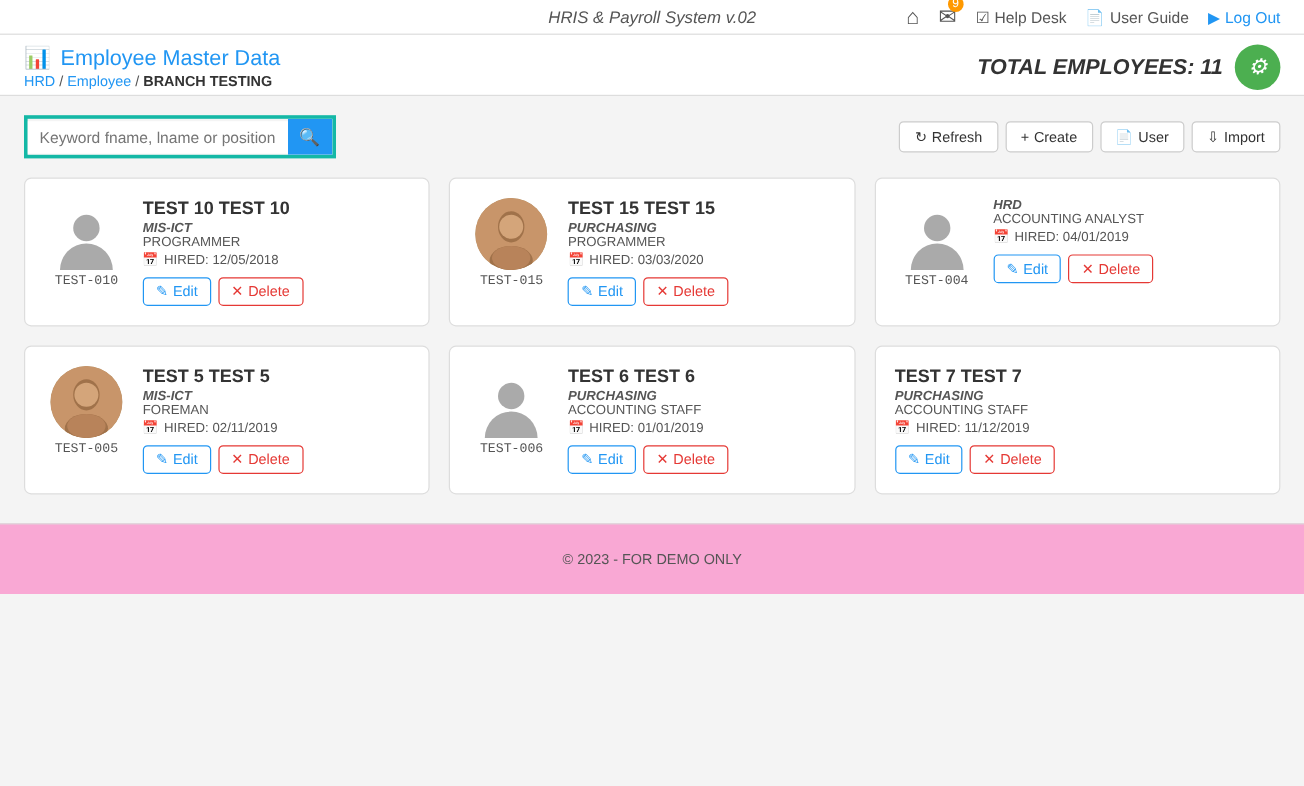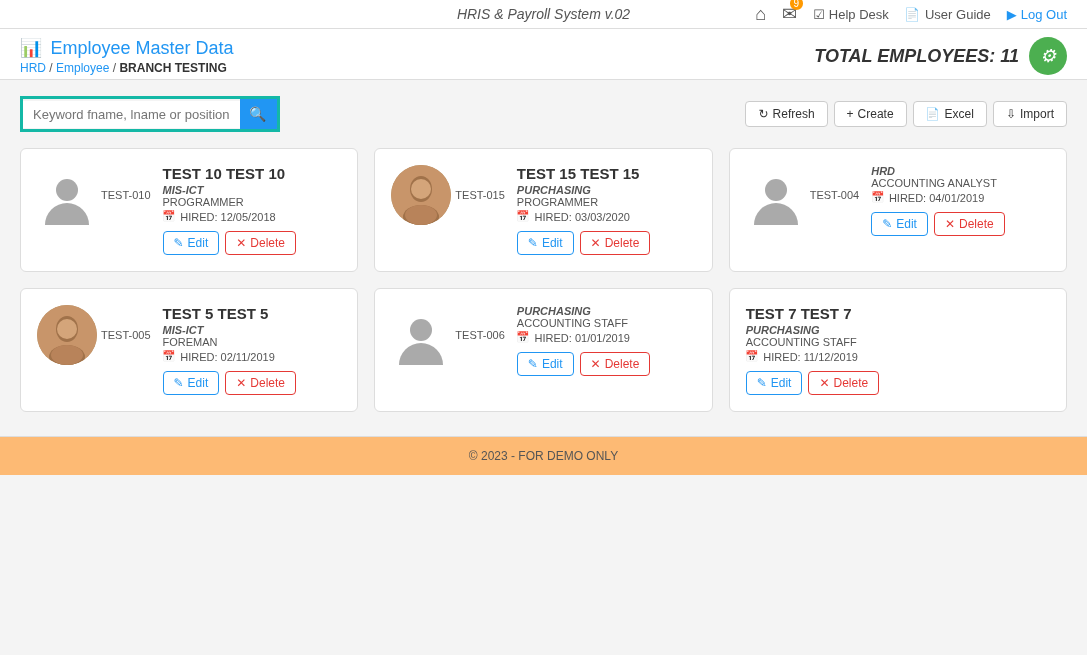--- a/index.html
+++ b/index.html
@@ -168,24 +168,25 @@
       border: 1px solid #ddd;
       border-radius: 6px;
       padding: 16px;
       display: flex;
       flex-direction: row;
       align-items: flex-start;
       gap: 12px;
     }
     .card-avatar {
       display: flex;
-      flex-direction: row;
+      flex-direction: column;
       align-items: center;
       gap: 4px;
       min-width: 70px;
+      font-family: Liberation Mono, monospace;
     }
     .emp-id {
       font-size: 11px;
       color: #555;
       text-align: center;
     }
     .card-info {
       flex: 1;
     }
     .emp-name {
@@ -239,25 +240,25 @@
       cursor: pointer;
       font-size: 12px;
       display: flex;
       align-items: center;
       gap: 4px;
     }
 
     
     .footer {
       text-align: center;
-      padding: 12px;
+      padding: 22px;
       font-size: 12px;
       color: #555;
       border-top: 1px solid #ddd;
-      background: #fdba74;
+      background: #f9a8d4;
       margin-top: 8px;
     }
   </style>
 </head>
 <body>
 
 <div class="topnav">
   <div class="topnav-title">HRIS &amp; Payroll System v.02</div>
   <div class="topnav-right">
     <div class="topnav-icon">⌂</div>
@@ -311,21 +312,21 @@
       <button class="btn">
         <span>↻</span>
         <span>Refresh</span>
       </button>
       <button class="btn">
         <span>+</span>
         <span>Create</span>
       </button>
       <button class="btn">
         <span>📄</span>
-        <span>Excel</span>
+        <span>User</span>
       </button>
       <button class="btn">
         <span>⇩</span>
         <span>Import</span>
       </button>
     </div>
   </div>
 
   <div class="employee-grid" id="employee-grid">
   <div class="employee-card">
@@ -456,20 +457,21 @@
       <div class="employee-card">
       <div class="card-avatar">
 
         <div style="width:60px;height:60px;display:flex;flex-direction:column;align-items:center;justify-content:flex-end;">
           <div style="width:22px;height:22px;border-radius:50%;background:#aaa;margin-bottom:2px;"></div>
           <div style="width:44px;height:22px;border-radius:22px 22px 0 0;background:#aaa;"></div>
         </div>
         <div class="emp-id">TEST-006</div>
       </div>
       <div class="card-info">
+        <div class="emp-name">TEST 6 TEST 6</div>
         <div class="emp-dept">PURCHASING</div>
         <div class="emp-position">ACCOUNTING STAFF</div>
         <div class="emp-hired">
           <span>📅</span>
           HIRED: 01/01/2019
         </div>
         <div class="card-actions">
           <button class="btn-edit">
             <span>✎</span>
             Edit

